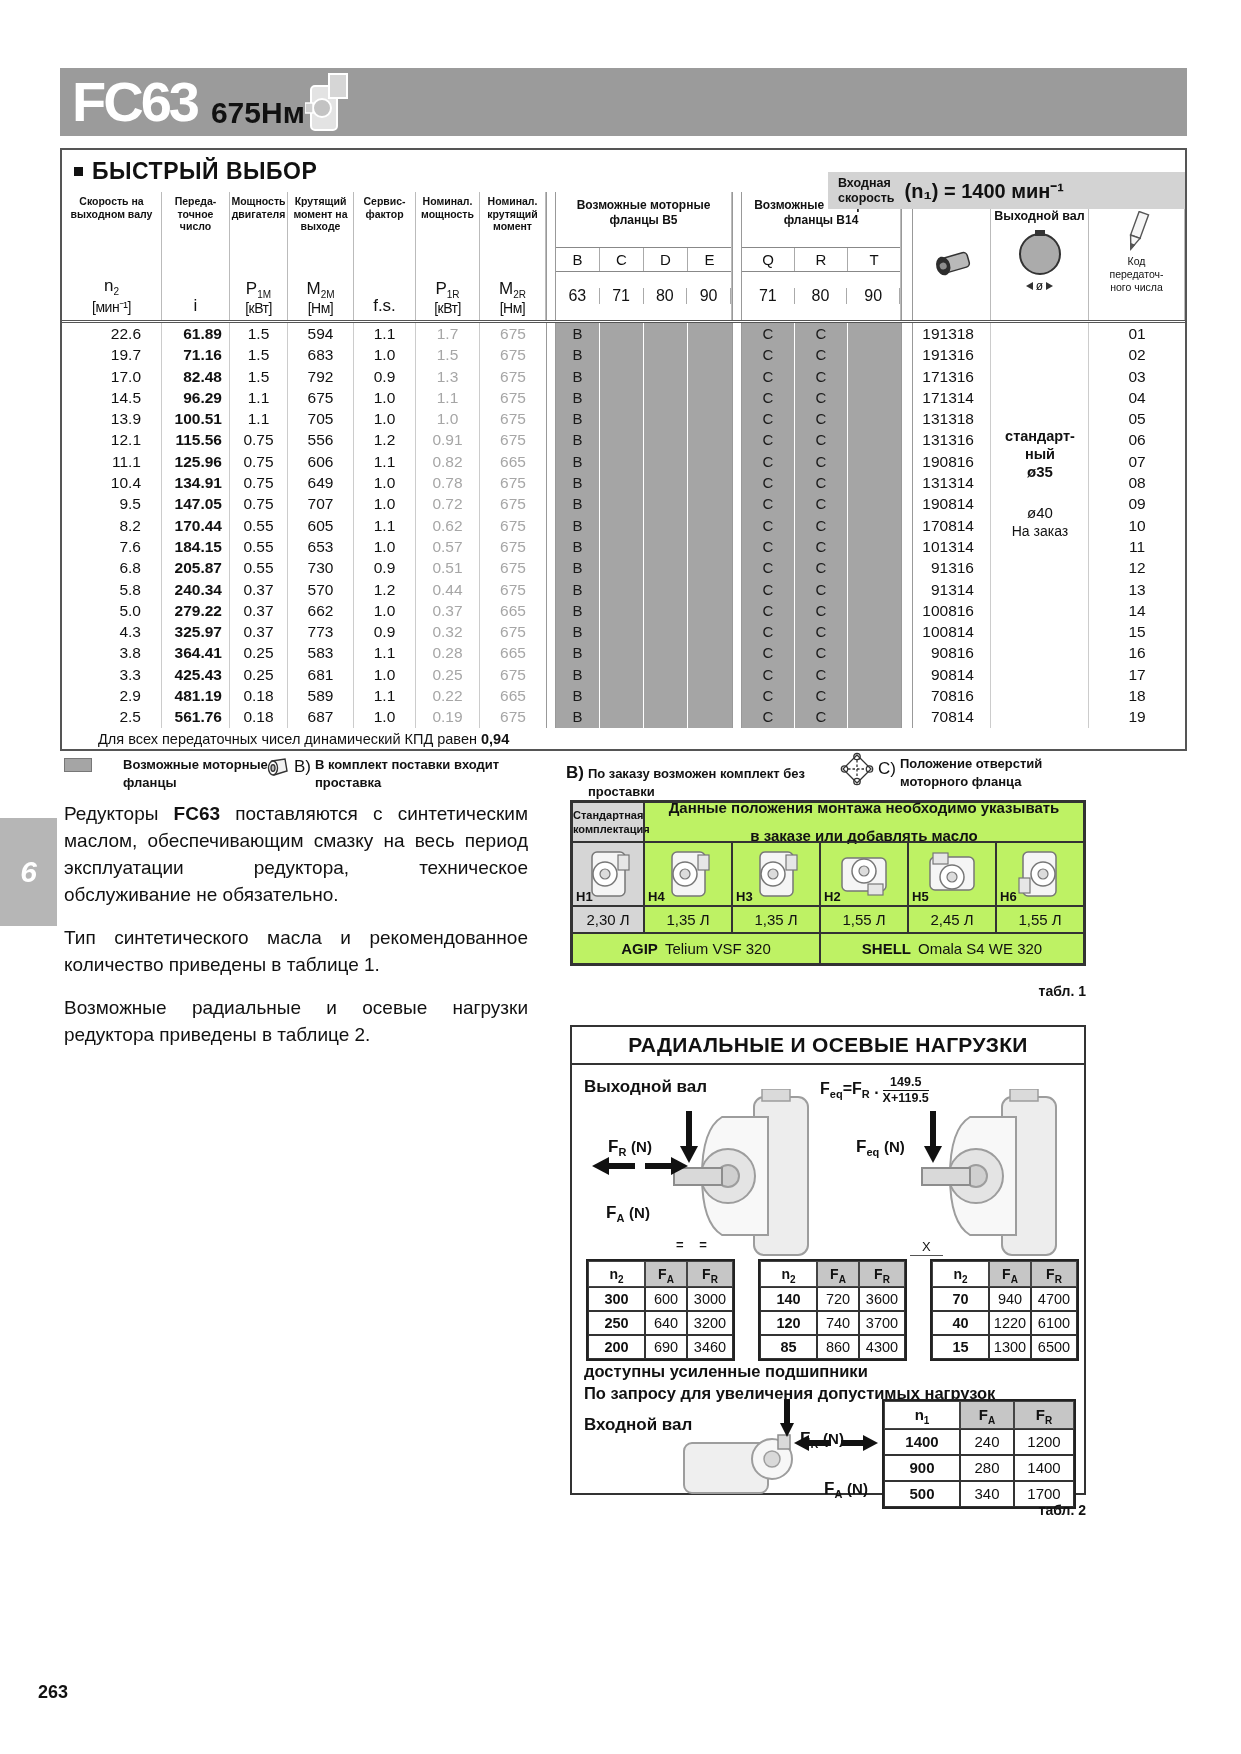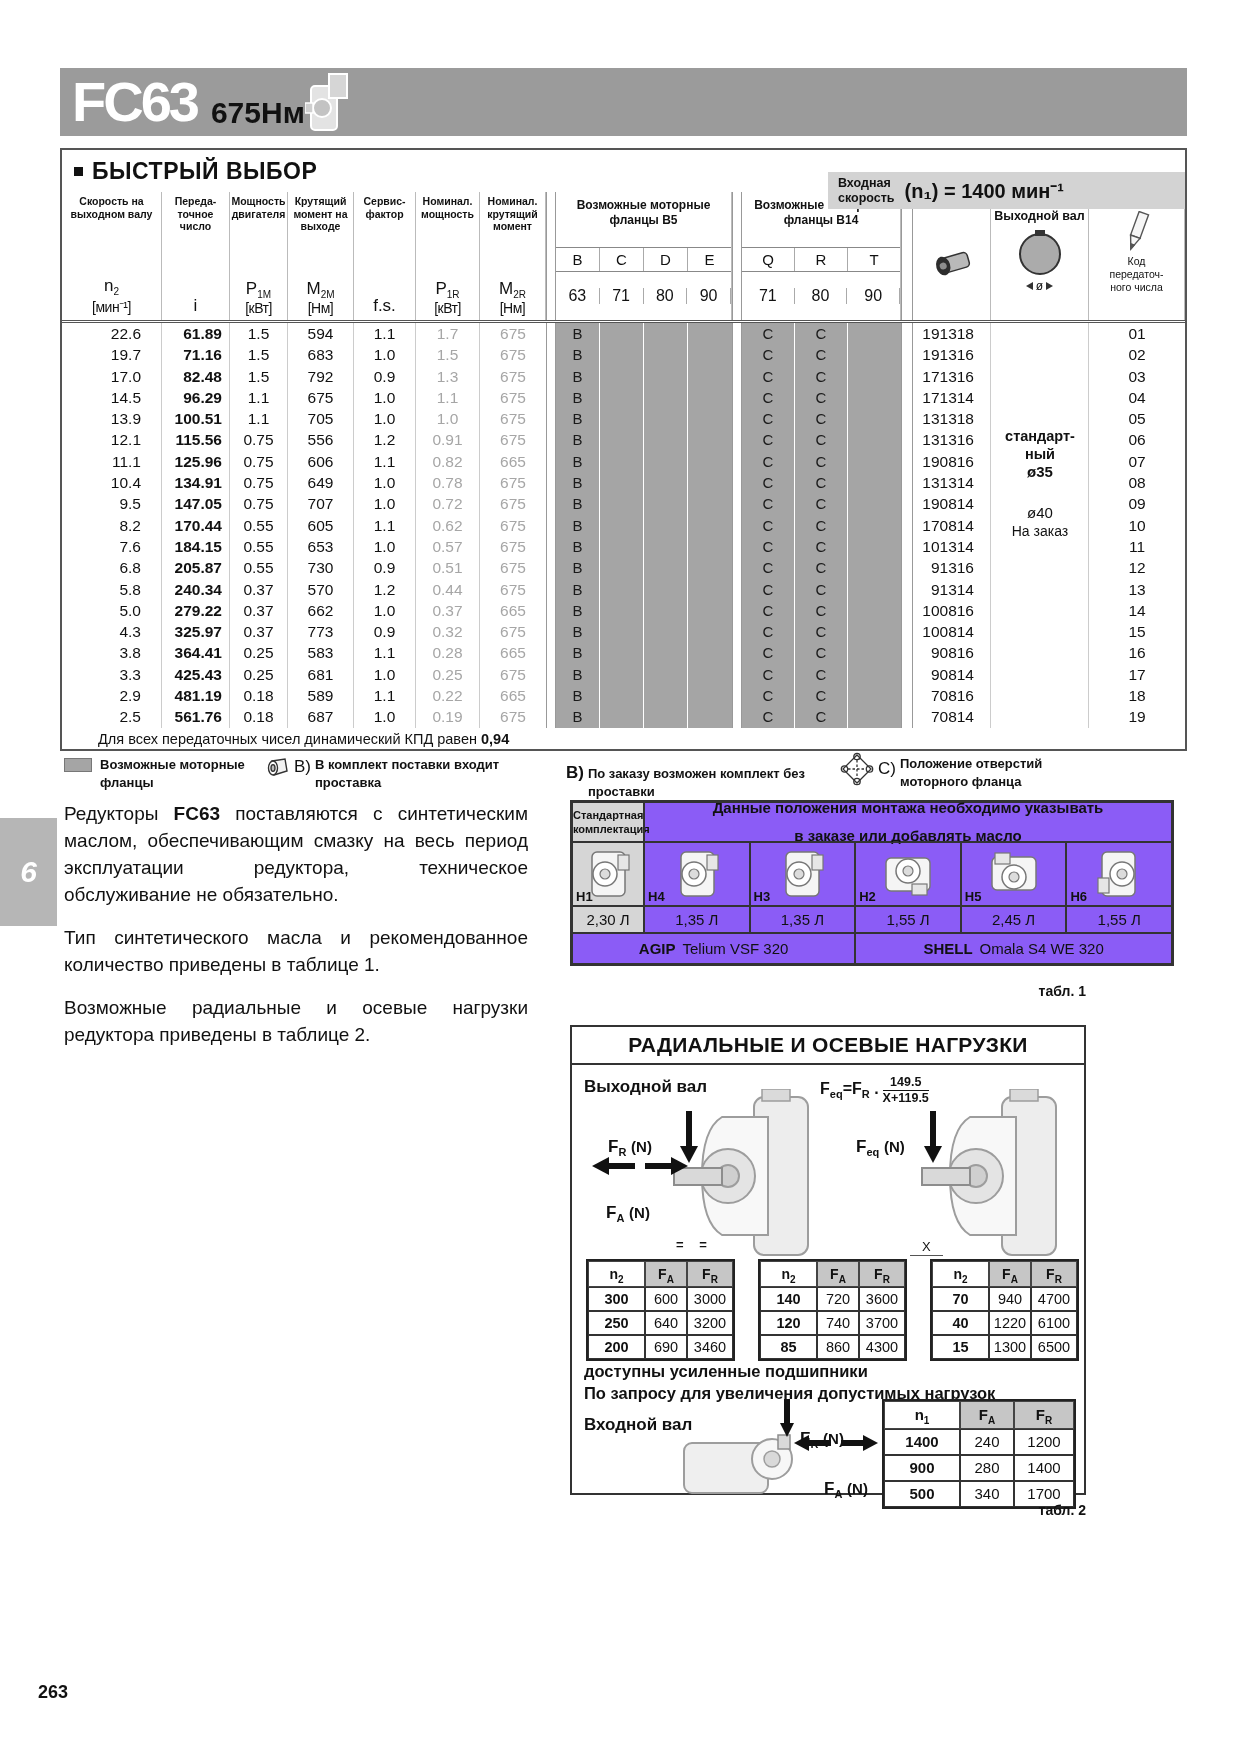--- a/index.html
+++ b/index.html
@@ -89,21 +89,21 @@
   
   .side-tab { position:absolute; left:0; top:818px; width:57px; height:108px; background:#b6b6b6; display:flex; align-items:center; justify-content:center; }
   .side-tab span { color:#fff; font-size:30px; font-weight:800; font-style:italic; }
 
   
   .intro { position:absolute; left:64px; top:800px; width:464px; font-size:19px; line-height:27px; text-align:justify; }
   .intro p { margin-bottom:16px; }
   .intro b { font-weight:800; }
 
   
-  .oiltable { position:absolute; left:570px; top:800px; width:604px; display:grid; grid-template-columns:72px repeat(5,1fr); grid-template-rows:40px 64px 27px 31px; border:2px solid #333; background:#8b5cf6; }
+  .oiltable { position:absolute; left:570px; top:800px; width:516px; display:grid; grid-template-columns:72px repeat(5,1fr); grid-template-rows:40px 64px 27px 31px; border:2px solid #333; background:#bef264; }
   .oiltable > div, .rep-contents > div { border:1px solid #333; }
   .rep-contents { display:contents; }
   .std-cell { background:#d6d6d6; font-size:11px; font-weight:700; text-align:center; display:flex; flex-direction:column; justify-content:center; line-height:1.3; }
   .oil-main-head { grid-column:2 / 7; font-size:15px; font-weight:700; text-align:center; display:flex; flex-direction:column; justify-content:center; line-height:1.25;gap:9px; }
   .pos-cell { position:relative; display:flex; align-items:center; justify-content:center; }
   .pos-cell:first-child { background:#d6d6d6; }
   .pos-label { position:absolute; left:3px; bottom:1px; font-size:13px; font-weight:800; }
   .pos-cell:nth-child(4) svg { transform:rotate(90deg); }
   .pos-cell:nth-child(5) svg { transform:rotate(-90deg); }
   .pos-cell:nth-child(6) svg { transform:rotate(180deg); }
@@ -720,21 +720,21 @@
         <div class="sn-d35">ø35</div>
         <div class="sn-d40">ø40</div>
         <div class="sn-ord">На заказ</div>
       </div>
     </div>
     <div class="qs-footer">
       <span>Для всех передаточных чисел динамический КПД равен</span> <b>0,94</b>
     </div>
   </div>
 
-  <div class="legend-item" style="left:64px; top:756px;">
+  <div class="legend-item" style="left:64px; top:756px;gap:23px;">
     <span class="swatch"></span>
     <span class="ltxt"><span>Возможные моторные</span><br><span>фланцы</span></span>
   </div>
   <div class="legend-item" style="left:266px; top:756px;">
     <svg width="24" height="22" viewBox="0 0 24 22" style="margin-top:1px">
       <g fill="#f2f2f2" stroke="#333" stroke-width="1.4">
         <path d="M6 4 L19 2 L21 14 L8 18 Z"></path>
         <ellipse cx="7" cy="11" rx="4.5" ry="7" fill="#fff"></ellipse>
         <ellipse cx="7" cy="11" rx="2" ry="3.4" fill="#bbb"></ellipse>
       </g>

